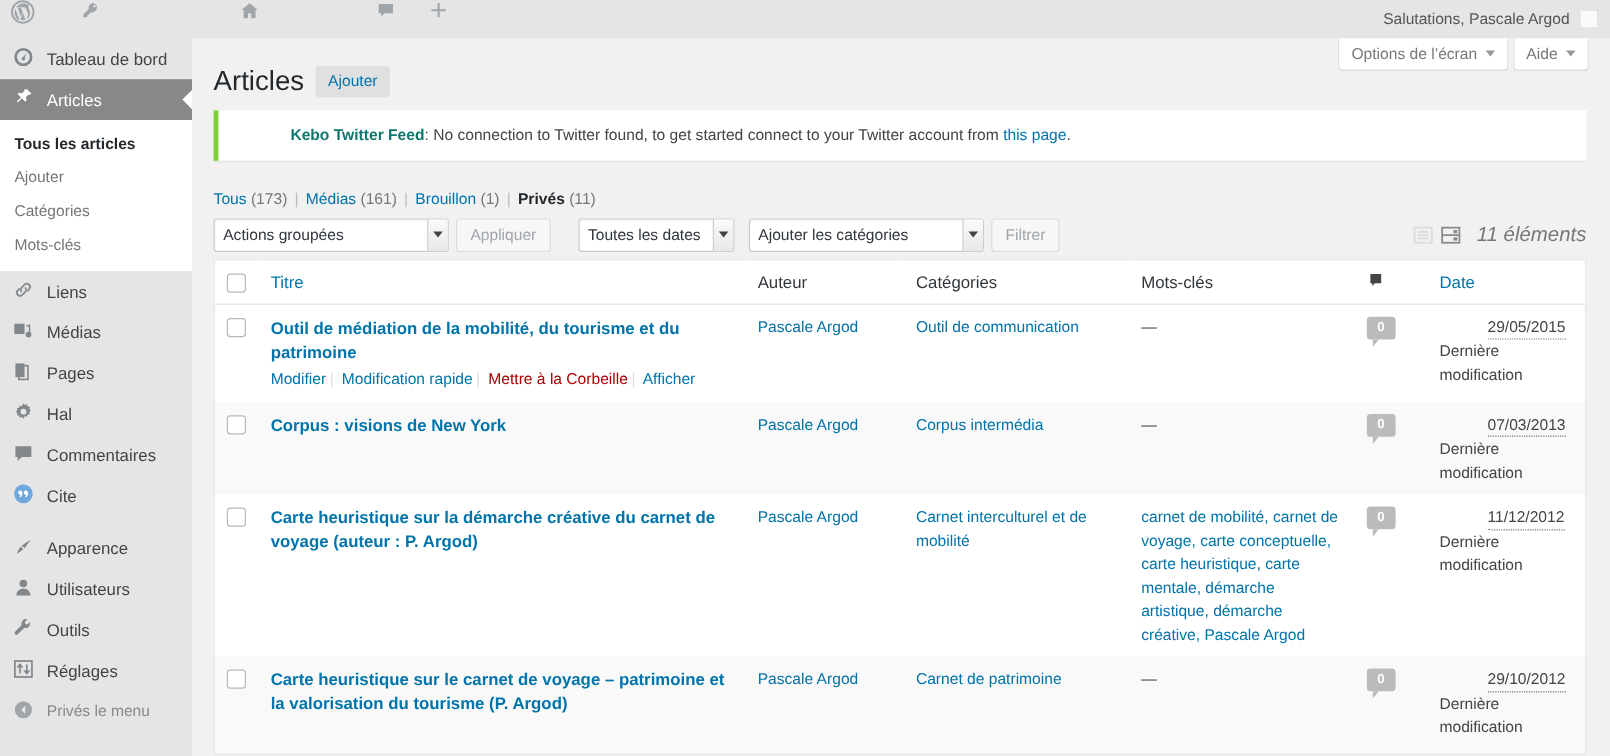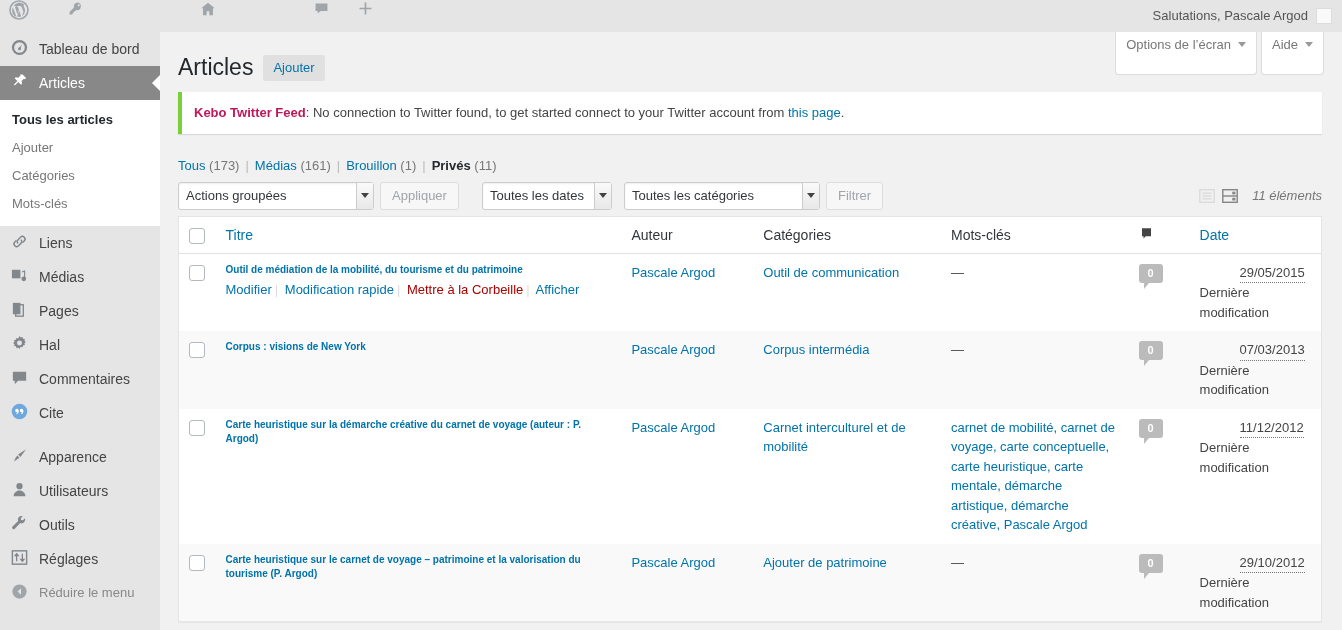--- a/index.html
+++ b/index.html
@@ -66,21 +66,21 @@
     width:1182px; height:598px;
     background:#f1f1f1;
   }
   #screen-meta{
     position:absolute; top:0; right:18px;
     display:flex; gap:4px;
   }
   .meta-btn{
     background:#fff; border:1px solid #ddd; border-top:none;
     border-radius:0 0 4px 4px;
-    padding:5px 10px 22px 10px;
+    padding:5px 10px 6px 10px;
     color:#777; font-size:13px;
     display:flex; align-items:center; gap:7px;
     box-shadow:0 1px 1px -1px rgba(0,0,0,.1);
   }
   .caret-dn{
     width:0;height:0;border-style:solid;border-width:5px 4px 0 4px;
     border-color:#999 transparent transparent transparent;
   }
 
   .wrap{ padding:0 20px 0 18px; }
@@ -95,21 +95,21 @@
     padding:5px 10px 6px 10px; border-radius:3px;
     font-weight:400;
   }
 
   .notice{
     background:#fff; border-left:4px solid #7ad03a;
     box-shadow:0 1px 1px 0 rgba(0,0,0,.1);
     padding:11px 12px; margin:0 0 16px 0;
     font-size:13px; color:#444; line-height:1.5;
   }
-  .notice b{ color:#be185d; }
+  .notice b{ color:#0f766e;margin-left:48px; }
   a{ color:#0073aa; text-decoration:none; }
 
   
   .listrow{ display:flex; align-items:center; }
   ul.subsubsub{
     list-style:none; margin:8px 0 6px 0; padding:0;
     font-size:13px; color:#666; display:flex; flex-wrap:wrap;
   }
   ul.subsubsub li{ display:inline; padding:0; }
   ul.subsubsub li .sep{ color:#bbb; padding:0 6px; }
@@ -154,21 +154,21 @@
     border-left:1px solid #ccc;
     background:linear-gradient(#fafafa,#e8e8e8);
   }
   .sarrow i{
     width:0;height:0;border-style:solid;border-width:5px 4px 0 4px;
     border-color:#444 transparent transparent transparent; display:block;
   }
   .tn-right{ margin-left:auto; display:flex; align-items:center; gap:3px; }
   .view-switch{ display:flex; gap:3px; margin-right:9px; }
   .vs-btn{ width:20px;height:20px; display:flex;align-items:center;justify-content:center; }
-  .displaying-num{ font-size:13px; color:#777; font-style:italic; }
+  .displaying-num{ font-size:17px; color:#777; font-style:italic; }
 
   
   table.wp-list{
     width:100%; border-collapse:collapse; background:#fff;
     border:1px solid #e5e5e5; box-shadow:0 1px 1px rgba(0,0,0,.04);
     font-size:13px;
   }
   table.wp-list thead th{
     text-align:left; font-weight:400; color:#32373c;
     padding:9px 10px; border-bottom:1px solid #e1e1e1;
@@ -185,21 +185,21 @@
   table.wp-list tbody td{
     padding:9px 10px; vertical-align:top; line-height:1.5;
     color:#444;
   }
   tbody tr.alt{ background:#f9f9f9; }
   .cb{
     width:16px;height:16px;border:1px solid #b4b9be;background:#fff;
     border-radius:3px; display:block; margin-top:2px;
   }
   .row-title{
-    font-size:10px; font-weight:bold; color:#0073aa; line-height:1.45;
+    font-size:14px; font-weight:bold; color:#0073aa; line-height:1.45;
     display:block;
   }
   .row-actions{
     color:#ddd; font-size:13px; padding-top:3px; visibility:hidden;
   }
   tr.hovered .row-actions{ visibility:visible; }
   .row-actions span{ color:#666; }
   .row-actions a{ color:#0073aa; }
   .row-actions a.trash{ color:#a00; }
   .row-actions .sep{ color:#ddd; padding:0 3px; }
@@ -403,21 +403,21 @@
     <span class="mlabel">Réglages</span>
   </div>
 
   <div class="menu-item dim">
     <span class="icn">
       <svg width="19" height="19" viewBox="0 0 20 20">
           <circle cx="10" cy="10" r="7.5" fill="#a0a5aa"></circle>
           <path d="M11.6 6.5L8 10l3.6 3.5z" fill="#e5e5e5"></path>
         </svg>
     </span>
-    <span class="mlabel">Réduire le menu</span>
+    <span class="mlabel">Privés le menu</span>
   </div>
 </div>
 
 <div id="content">
 
   <div id="screen-meta">
     <div class="meta-btn">
       <span>Options de l’écran</span>
       <span class="caret-dn"></span>
     </div>
@@ -456,21 +456,21 @@
           </span>
       </div>
       <button class="button disabled">Appliquer</button>
       <div class="select" style="width:130px; margin-left:17px;">
         <span class="stext" style="flex:1">Toutes les dates</span>
         <span class="sarrow">
             <i></i>
           </span>
       </div>
       <div class="select" style="width:196px; margin-left:6px;">
-        <span class="stext" style="flex:1">Toutes les catégories</span>
+        <span class="stext" style="flex:1">Ajouter les catégories</span>
         <span class="sarrow">
             <i></i>
           </span>
       </div>
       <button class="button disabled">Filtrer</button>
 
       <div class="tn-right">
         <div class="view-switch">
           <span class="vs-btn">
             <svg width="18" height="18" viewBox="0 0 20 20">
@@ -595,21 +595,21 @@
           <td>
             <a class="row-title">Carte heuristique sur le carnet de voyage – patrimoine et la valorisation du tourisme (P. Argod)</a>
             <div class="row-actions">
               <a>Modifier</a><span class="sep">|</span>
               <a>Modification rapide</a><span class="sep">|</span>
               <a class="trash">Mettre à la Corbeille</a><span class="sep">|</span>
               <a>Afficher</a>
             </div>
           </td>
           <td><a class="cat-link">Pascale Argod</a></td>
-          <td><a class="cat-link">Ajouter de patrimoine</a></td>
+          <td><a class="cat-link">Carnet de patrimoine</a></td>
           <td><span class="dash">—</span></td>
           <td>
               <span class="comment-bubble">0</span>
             </td>
           <td class="date-cell">
             <span class="date-stamp">29/10/2012</span>
             <span class="date-lbl">Dernière modification</span>
           </td>
         </tr>
 

